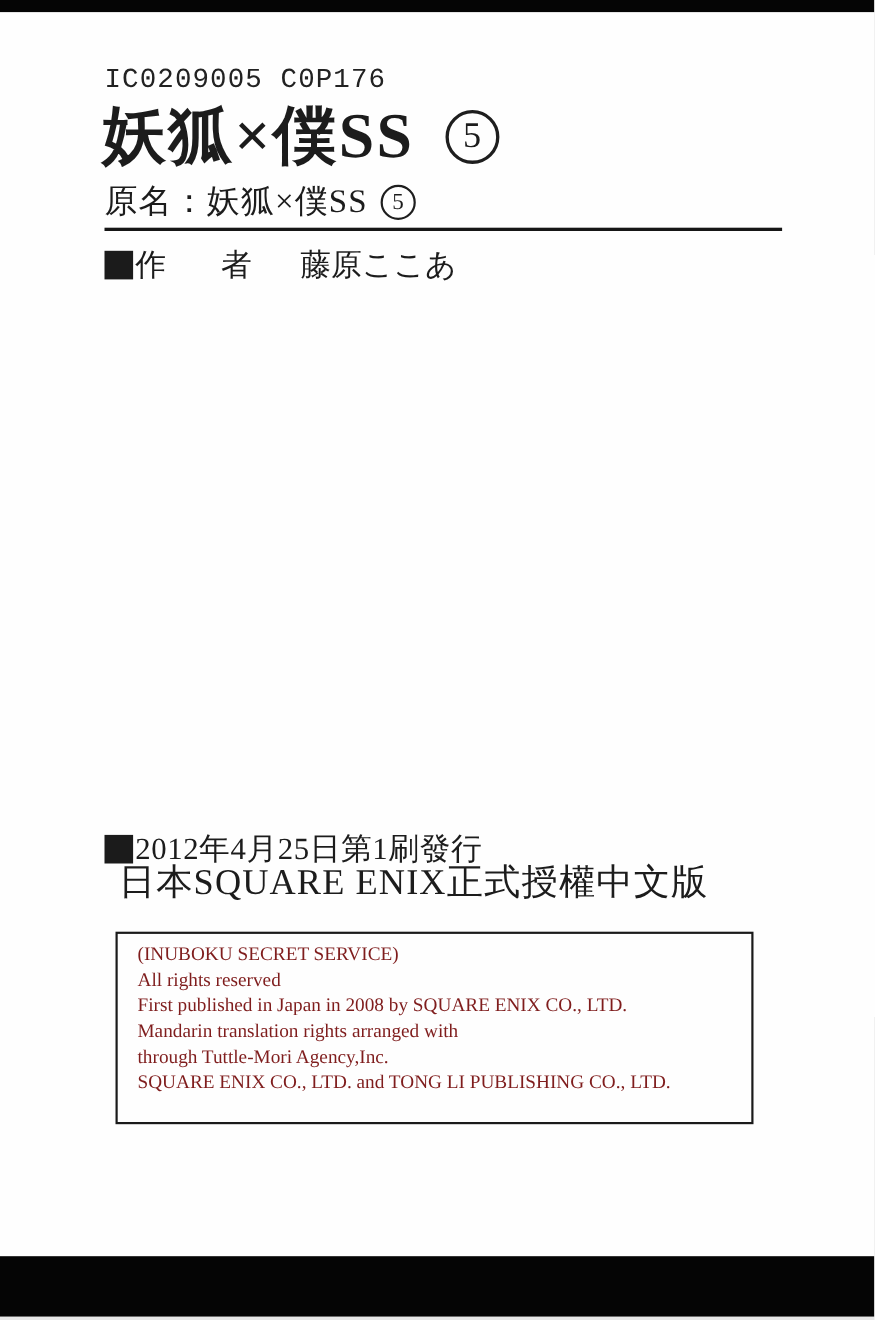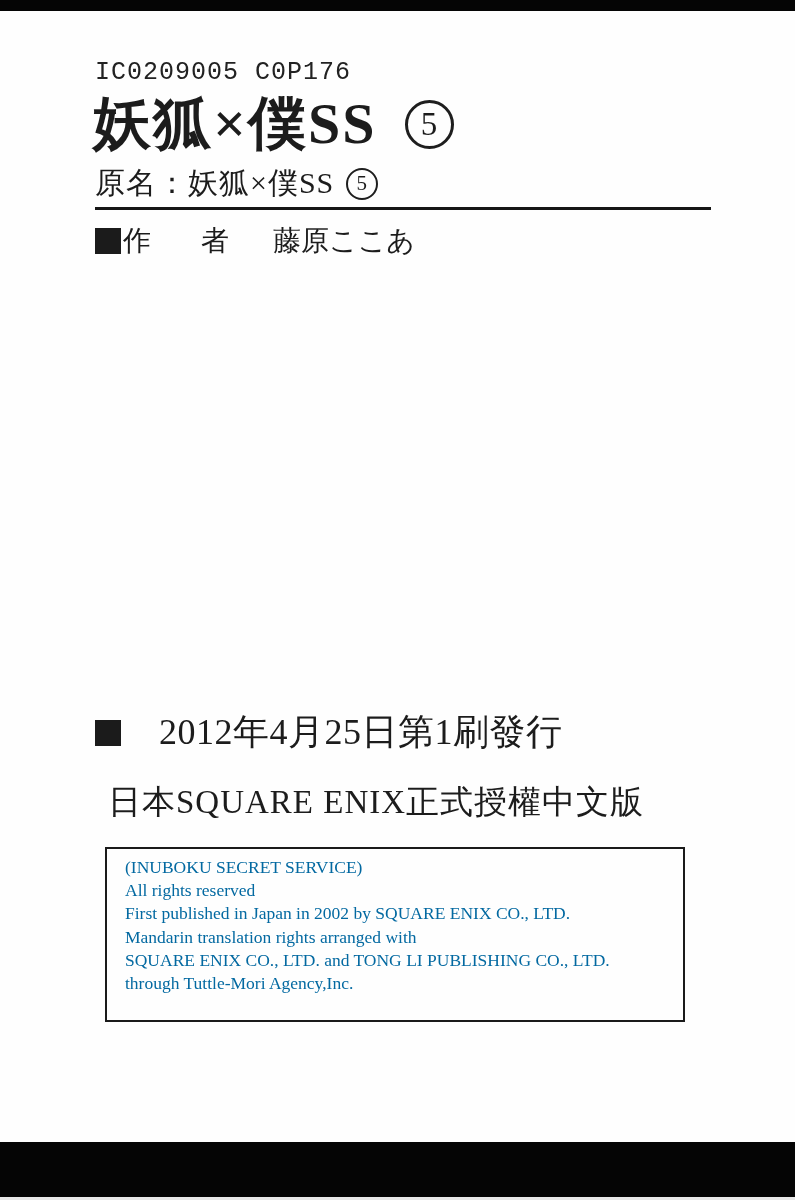--- a/index.html
+++ b/index.html
@@ -106,21 +106,21 @@
     width: 26px;
     height: 26px;
     background: #1b1b1b;
     flex: 0 0 auto;
   }
   .author-row { top: 222px; font-size: 28px; }
   .author-row .lbl-1 { margin-left: 2px; }
   .author-row .lbl-2 { margin-left: 50px; }
   .author-row .author-name { margin-left: 44px; }
 
-  .date-row { top: 708px; font-size: 36px; gap: 36px; }
+  .date-row { top: 753px; font-size: 28px; }
   .date-row .date-text { margin-left: 2px; letter-spacing: 0.5px; }
 
   .license-row {
     position: absolute;
     left: 108px;
     top: 780px;
     font-size: 33px;
     letter-spacing: 1px;
     white-space: nowrap;
   }
@@ -131,21 +131,21 @@
     top: 847px;
     width: 580px;
     height: 175px;
     border: 2px solid #1a1a1a;
     box-sizing: border-box;
     padding: 7px 10px 0 18px;
   }
   .copyright-box .cr-line {
     font-size: 17.5px;
     line-height: 23.2px;
-    color: #0369a1;
+    color: #7f1d1d;
     white-space: nowrap;
   }
 </style>
 </head>
 <body>
 
 <div class="page">
 
   <div class="scan-bar top"></div>
 
@@ -177,21 +177,21 @@
   <div class="marker-row date-row">
     <span class="sq-marker"></span>
     <span class="date-text">2012年4月25日第1刷發行</span>
   </div>
 
   <div class="license-row">日本SQUARE ENIX正式授權中文版</div>
 
   <div class="copyright-box">
     <div class="cr-line">(INUBOKU SECRET SERVICE)</div>
     <div class="cr-line">All rights reserved</div>
-    <div class="cr-line">First published in Japan in 2002 by SQUARE ENIX CO., LTD.</div>
+    <div class="cr-line">First published in Japan in 2008 by SQUARE ENIX CO., LTD.</div>
     <div class="cr-line">Mandarin translation rights arranged with</div>
+    <div class="cr-line">through Tuttle-Mori Agency,Inc.</div>
     <div class="cr-line">SQUARE ENIX CO., LTD. and TONG LI PUBLISHING CO., LTD.</div>
-    <div class="cr-line">through Tuttle-Mori Agency,Inc.</div>
   </div>
 
   <div class="scan-bar bottom"></div>
 
 </div>
 
 </body></html>

